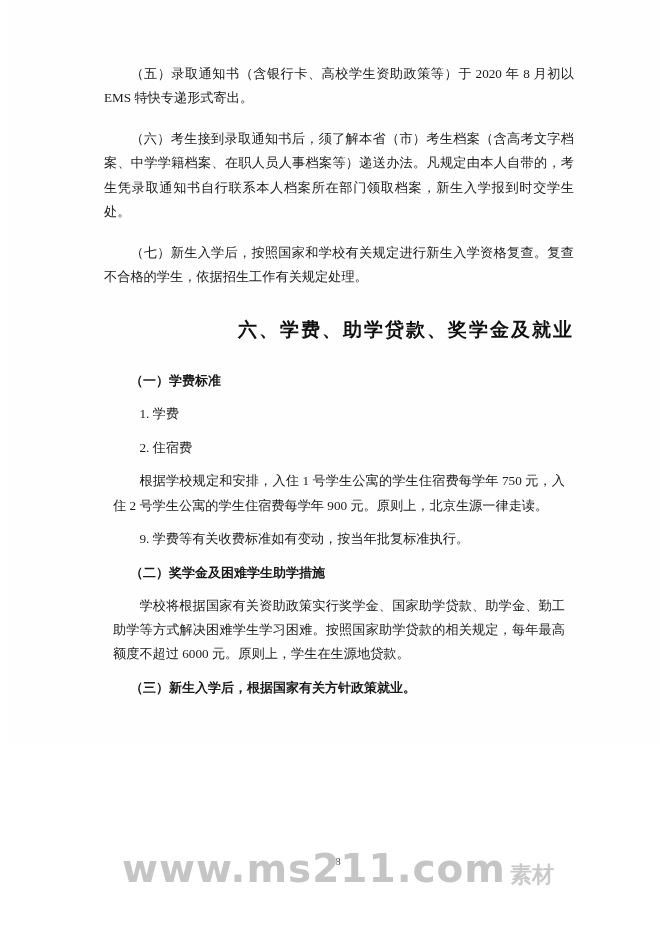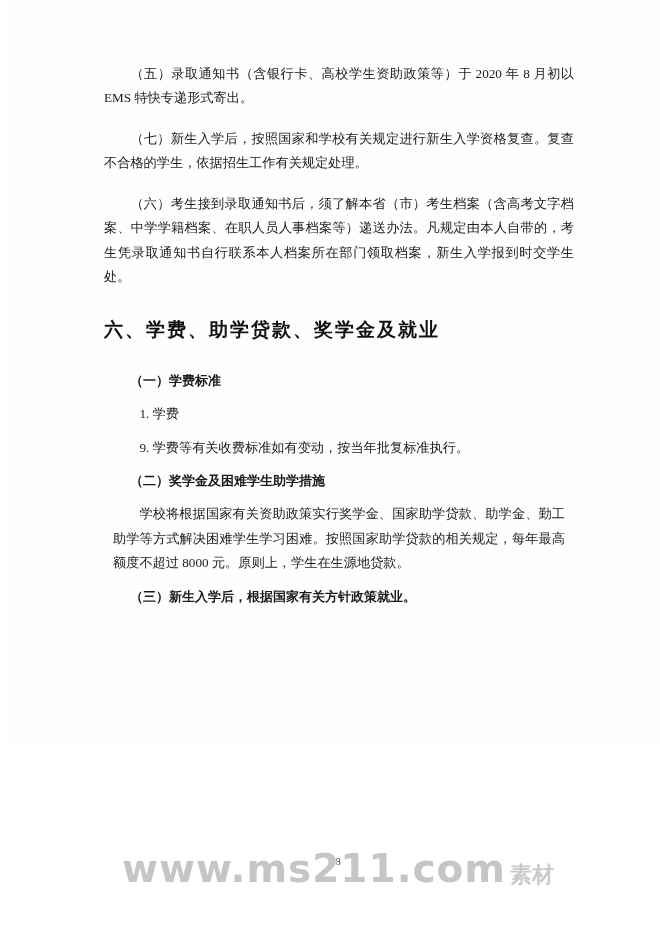--- a/index.html
+++ b/index.html
@@ -41,21 +41,21 @@
   .blk {
     margin-bottom: 16px;
   }
   .blk-sm {
     margin-bottom: 3px;
   }
   .heading {
     font-family: Liberation Mono, monospace;
     font-weight: bold;
     font-size: 19px;
-    text-align: left;
+    text-align: right;
     letter-spacing: 2px;
     margin: 28px 0 26px 0;
     color: #111;
   }
   .sub-head {
     font-weight: bold;
     font-size: 13px;
     text-indent: 2em;
     margin: 0 0 6px 0;
     line-height: 1.85;
@@ -105,32 +105,34 @@
   }
 </style>
 </head>
 <body>
 
 <div class="page">
   <div class="content">
 
     <p class="para-indent blk">（五）录取通知书（含银行卡、高校学生资助政策等）于 2020 年 8 月初以 EMS 特快专递形式寄出。</p>
 
+    <p class="para-indent blk">（六）考生接到录取通知书后，须了解本省（市）考生档案（含高考文字档案、中学学籍档案、在职人员人事档案等）递送办法。凡规定由本人自带的，考生凭录取通知书自行联系本人档案所在部门领取档案，新生入学报到时交学生处。</p>
+
     <p class="para-indent blk">（七）新生入学后，按照国家和学校有关规定进行新生入学资格复查。复查不合格的学生，依据招生工作有关规定处理。</p>
-
-    <p class="para-indent blk">（六）考生接到录取通知书后，须了解本省（市）考生档案（含高考文字档案、中学学籍档案、在职人员人事档案等）递送办法。凡规定由本人自带的，考生凭录取通知书自行联系本人档案所在部门领取档案，新生入学报到时交学生处。</p>
 
     <h2 class="heading">六、学费、助学贷款、奖学金及就业</h2>
 
     <p class="sub-head">（一）学费标准</p>
     <p class="item-line blk-sm">1. 学费</p>
+    <p class="item-line blk-sm">2. 住宿费</p>
+    <p class="item-line blk-sm">根据学校规定和安排，入住 1 号学生公寓的学生住宿费每学年 750 元，入住 2 号学生公寓的学生住宿费每学年 900 元。原则上，北京生源一律走读。</p>
     <p class="item-line">9. 学费等有关收费标准如有变动，按当年批复标准执行。</p>
 
     <p class="sub-head sub-head-spaced">（二）奖学金及困难学生助学措施</p>
-    <p class="item-line">学校将根据国家有关资助政策实行奖学金、国家助学贷款、助学金、勤工助学等方式解决困难学生学习困难。按照国家助学贷款的相关规定，每年最高额度不超过 8000 元。原则上，学生在生源地贷款。</p>
+    <p class="item-line">学校将根据国家有关资助政策实行奖学金、国家助学贷款、助学金、勤工助学等方式解决困难学生学习困难。按照国家助学贷款的相关规定，每年最高额度不超过 6000 元。原则上，学生在生源地贷款。</p>
 
     <p class="sub-head sub-head-spaced">（三）新生入学后，根据国家有关方针政策就业。</p>
 
   </div>
 
   <div class="page-number">8</div>
 
   <div class="watermark">
     <span class="wm-text">www.ms211.com</span><span class="wm-cn">素材</span>
   </div>

